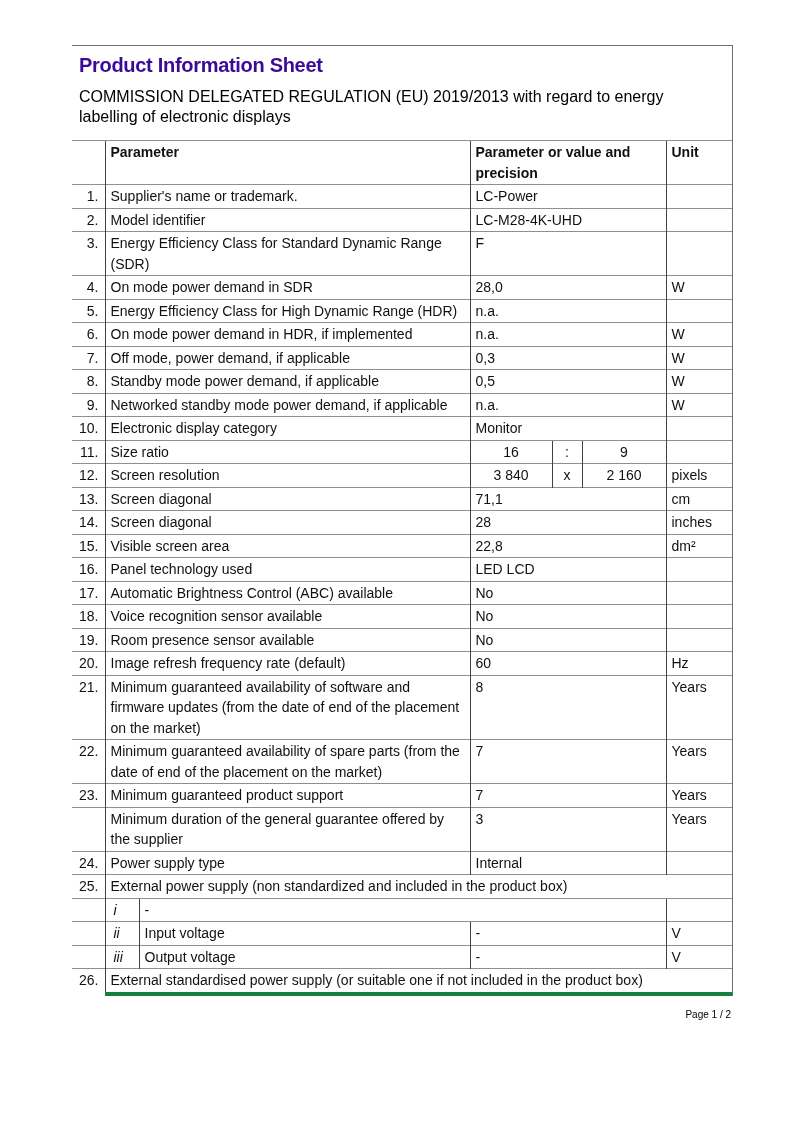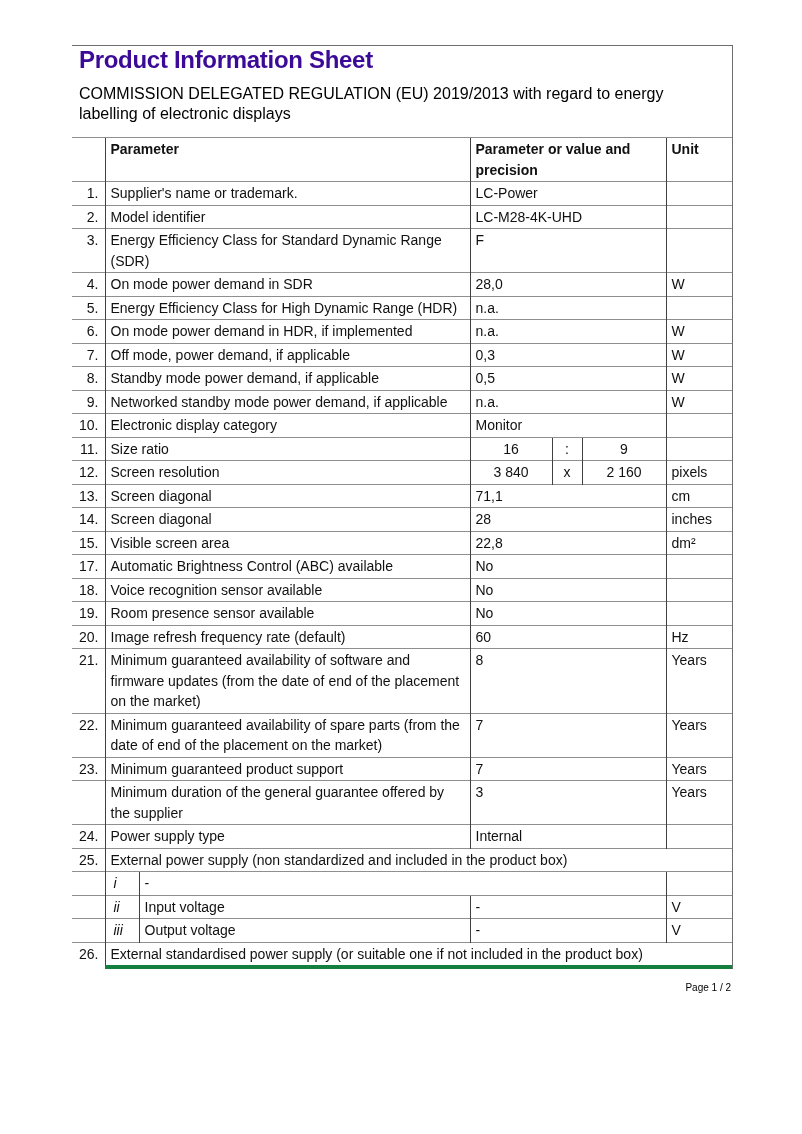--- a/index.html
+++ b/index.html
@@ -8,21 +8,21 @@
     font-family:"Liberation Sans", sans-serif; color:#111111;
     -webkit-font-smoothing:antialiased;
   }
   .page { position:relative; width:802px; height:1134px; background:#ffffff; overflow:hidden; }
   .frame {
     margin:45px 0 0 72px; width:660px;
     border-top:1px solid #6e6e6e; border-right:1px solid #6e6e6e;
     box-sizing:content-box;
   }
   .title {
-    margin:0 0 0 7px; font-size:24px; font-weight:bold; letter-spacing:-0.3px;
+    margin:8px 0 0 7px; font-size:20px; font-weight:bold; letter-spacing:-0.3px;
     color:#3b0a97;
   }
   .subtitle {
     margin:10px 0 13px 7px; font-size:16px; line-height:20px; max-width:600px; color:#000000;
   }
   table.info {
     border-collapse:collapse; width:660px; table-layout:fixed;
     font-size:14px;
   }
   td {
@@ -154,20 +154,26 @@
             <td class="value vd right" colspan="3">28</td>
             <td class="unit vd">inches</td>
           </tr>
           <tr>
             <td class="num">15.</td>
             <td class="param vd" colspan="2">Visible screen area</td>
             <td class="value vd right" colspan="3">22,8</td>
             <td class="unit vd">dm²</td>
           </tr>
           <tr>
+            <td class="num">16.</td>
+            <td class="param vd" colspan="2">Panel technology used</td>
+            <td class="value vd right" colspan="3">LED LCD</td>
+            <td class="unit vd"></td>
+          </tr>
+          <tr>
             <td class="num">17.</td>
             <td class="param vd" colspan="2">Automatic Brightness Control (ABC) available</td>
             <td class="value vd right" colspan="3">No</td>
             <td class="unit vd"></td>
           </tr>
           <tr>
             <td class="num">18.</td>
             <td class="param vd" colspan="2">Voice recognition sensor available</td>
             <td class="value vd right" colspan="3">No</td>
             <td class="unit vd"></td>

